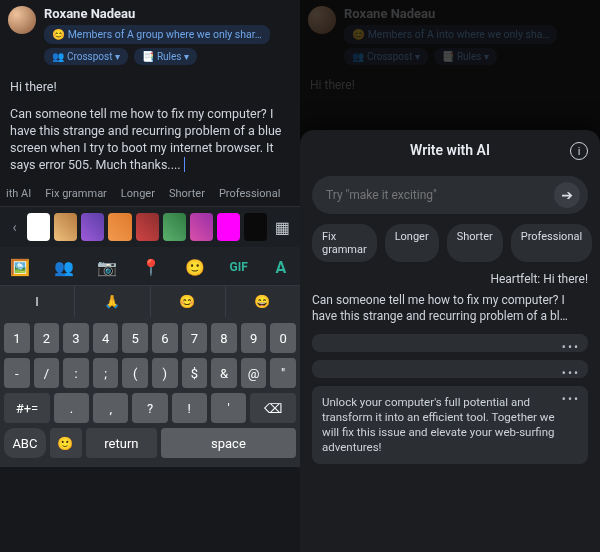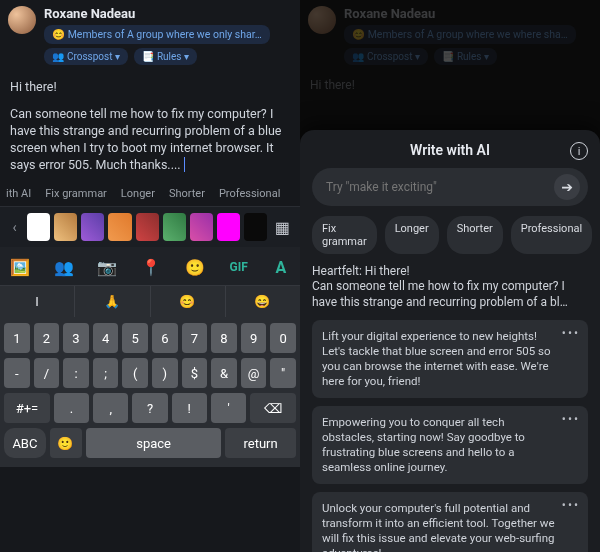--- a/index.html
+++ b/index.html
@@ -53,33 +53,33 @@
   .key.emoji{flex:1;}
 
   
   .rh { padding:6px 8px; opacity:.25; }
   .rh .uname{color:#c9ccd3;}
   .rh .chip{background:#1b2536;}
   .rpost-dim { padding:6px 10px; color:#8d9199; font-size:12px; line-height:1.35; opacity:.25;}
 
   
   .sheet { position:absolute; bottom:0; left:0; right:0; top:130px; background:#1b1d21; border-top-left-radius:14px; border-top-right-radius:14px; padding:12px 12px 4px 12px; box-shadow:0 -6px 20px rgba(0,0,0,.6);}
-  .sheet-title{display:flex;align-items:center;justify-content:center;position:relative;margin-bottom:10px;}
+  .sheet-title{display:flex;align-items:center;justify-content:center;position:relative;margin-bottom:18px;}
   .sheet-title h2{color:#e7eaf0;font-size:14px;font-weight:600;}
   .info{position:absolute;right:0;top:0;width:18px;height:18px;border:1.5px solid #cfd3da;border-radius:50%;color:#cfd3da;font-size:11px;display:flex;align-items:center;justify-content:center;}
 
   .prompt{background:#2b2e33;border-radius:20px;display:flex;align-items:center;padding:6px 8px 6px 14px;margin-bottom:10px;}
   .prompt input{background:transparent;border:0;outline:0;color:#cfd3da;font-size:12px;flex:1;}
   .sendbtn{width:26px;height:26px;border-radius:50%;background:#3a3d43;display:flex;align-items:center;justify-content:center;color:#d8dbe1;font-size:14px;}
 
   .pills{display:flex;gap:8px;margin-bottom:10px;}
   .pill{background:#2b2e33;border-radius:16px;color:#d9dce2;font-size:11px;padding:6px 10px;}
 
   .aibody{color:#cfd3da;font-size:12px;}
-  .aibody .hline{}
+  .aibody .hline{margin-bottom:6px;text-align:right;}
   .aibody .summary{margin-bottom:10px;line-height:1.35;}
 
   .card{background:#2b2e33;border-radius:8px;padding:9px 30px 9px 10px;position:relative;font-size:11.5px;color:#cfd3da;line-height:1.3;margin-bottom:8px;}
   .dots{position:absolute;right:8px;top:6px;color:#b9bdc4;letter-spacing:2px;font-size:12px;}
 </style>
 </head>
 <body>
 
 <div class="pane left">
   <div class="lh">
@@ -170,34 +170,34 @@
       <div class="key">.</div>
       <div class="key">,</div>
       <div class="key">?</div>
       <div class="key">!</div>
       <div class="key">'</div>
       <div class="key dark w15">⌫</div>
     </div>
     <div class="krow">
       <div class="key dark abc">ABC</div>
       <div class="key dark emoji">🙂</div>
+      <div class="key dark ret">return</div>
       <div class="key space">space</div>
-      <div class="key dark ret">return</div>
     </div>
   </div>
 </div>
 
 <div class="pane right">
   <div class="rh">
     <div class="lh" style="padding:0;">
       <div class="avatar"></div>
       <div class="lh-col">
         <div class="uname">Roxane Nadeau</div>
         <div class="chiprow">
-          <span class="chip">😊 Members of A group where we where sha…</span>
+          <span class="chip">😊 Members of A into where we only sha…</span>
         </div>
         <div class="chiprow">
           <span class="chip small">👥 Crosspost ▾</span>
           <span class="chip small">📑 Rules ▾</span>
         </div>
       </div>
     </div>
   </div>
   <div class="rpost-dim">Hi there!</div>
 
@@ -217,25 +217,23 @@
       <div class="pill">Longer</div>
       <div class="pill">Shorter</div>
       <div class="pill">Professional</div>
     </div>
 
     <div class="aibody">
       <div class="hline">Heartfelt: Hi there!</div>
       <div class="summary">Can someone tell me how to fix my computer? I have this strange and recurring problem of a bl…</div>
 
       <div class="card">
-        <span>Lift your digital experience to new heights! Let's tackle that blue screen and error 505 so you can browse the internet with ease. We're here for you, friend!</span>
         <span class="dots">•••</span>
       </div>
       <div class="card">
-        <span>Empowering you to conquer all tech obstacles, starting now! Say goodbye to frustrating blue screens and hello to a seamless online journey.</span>
         <span class="dots">•••</span>
       </div>
       <div class="card">
         <span>Unlock your computer's full potential and transform it into an efficient tool. Together we will fix this issue and elevate your web-surfing adventures!</span>
         <span class="dots">•••</span>
       </div>
     </div>
   </div>
 </div>
 

